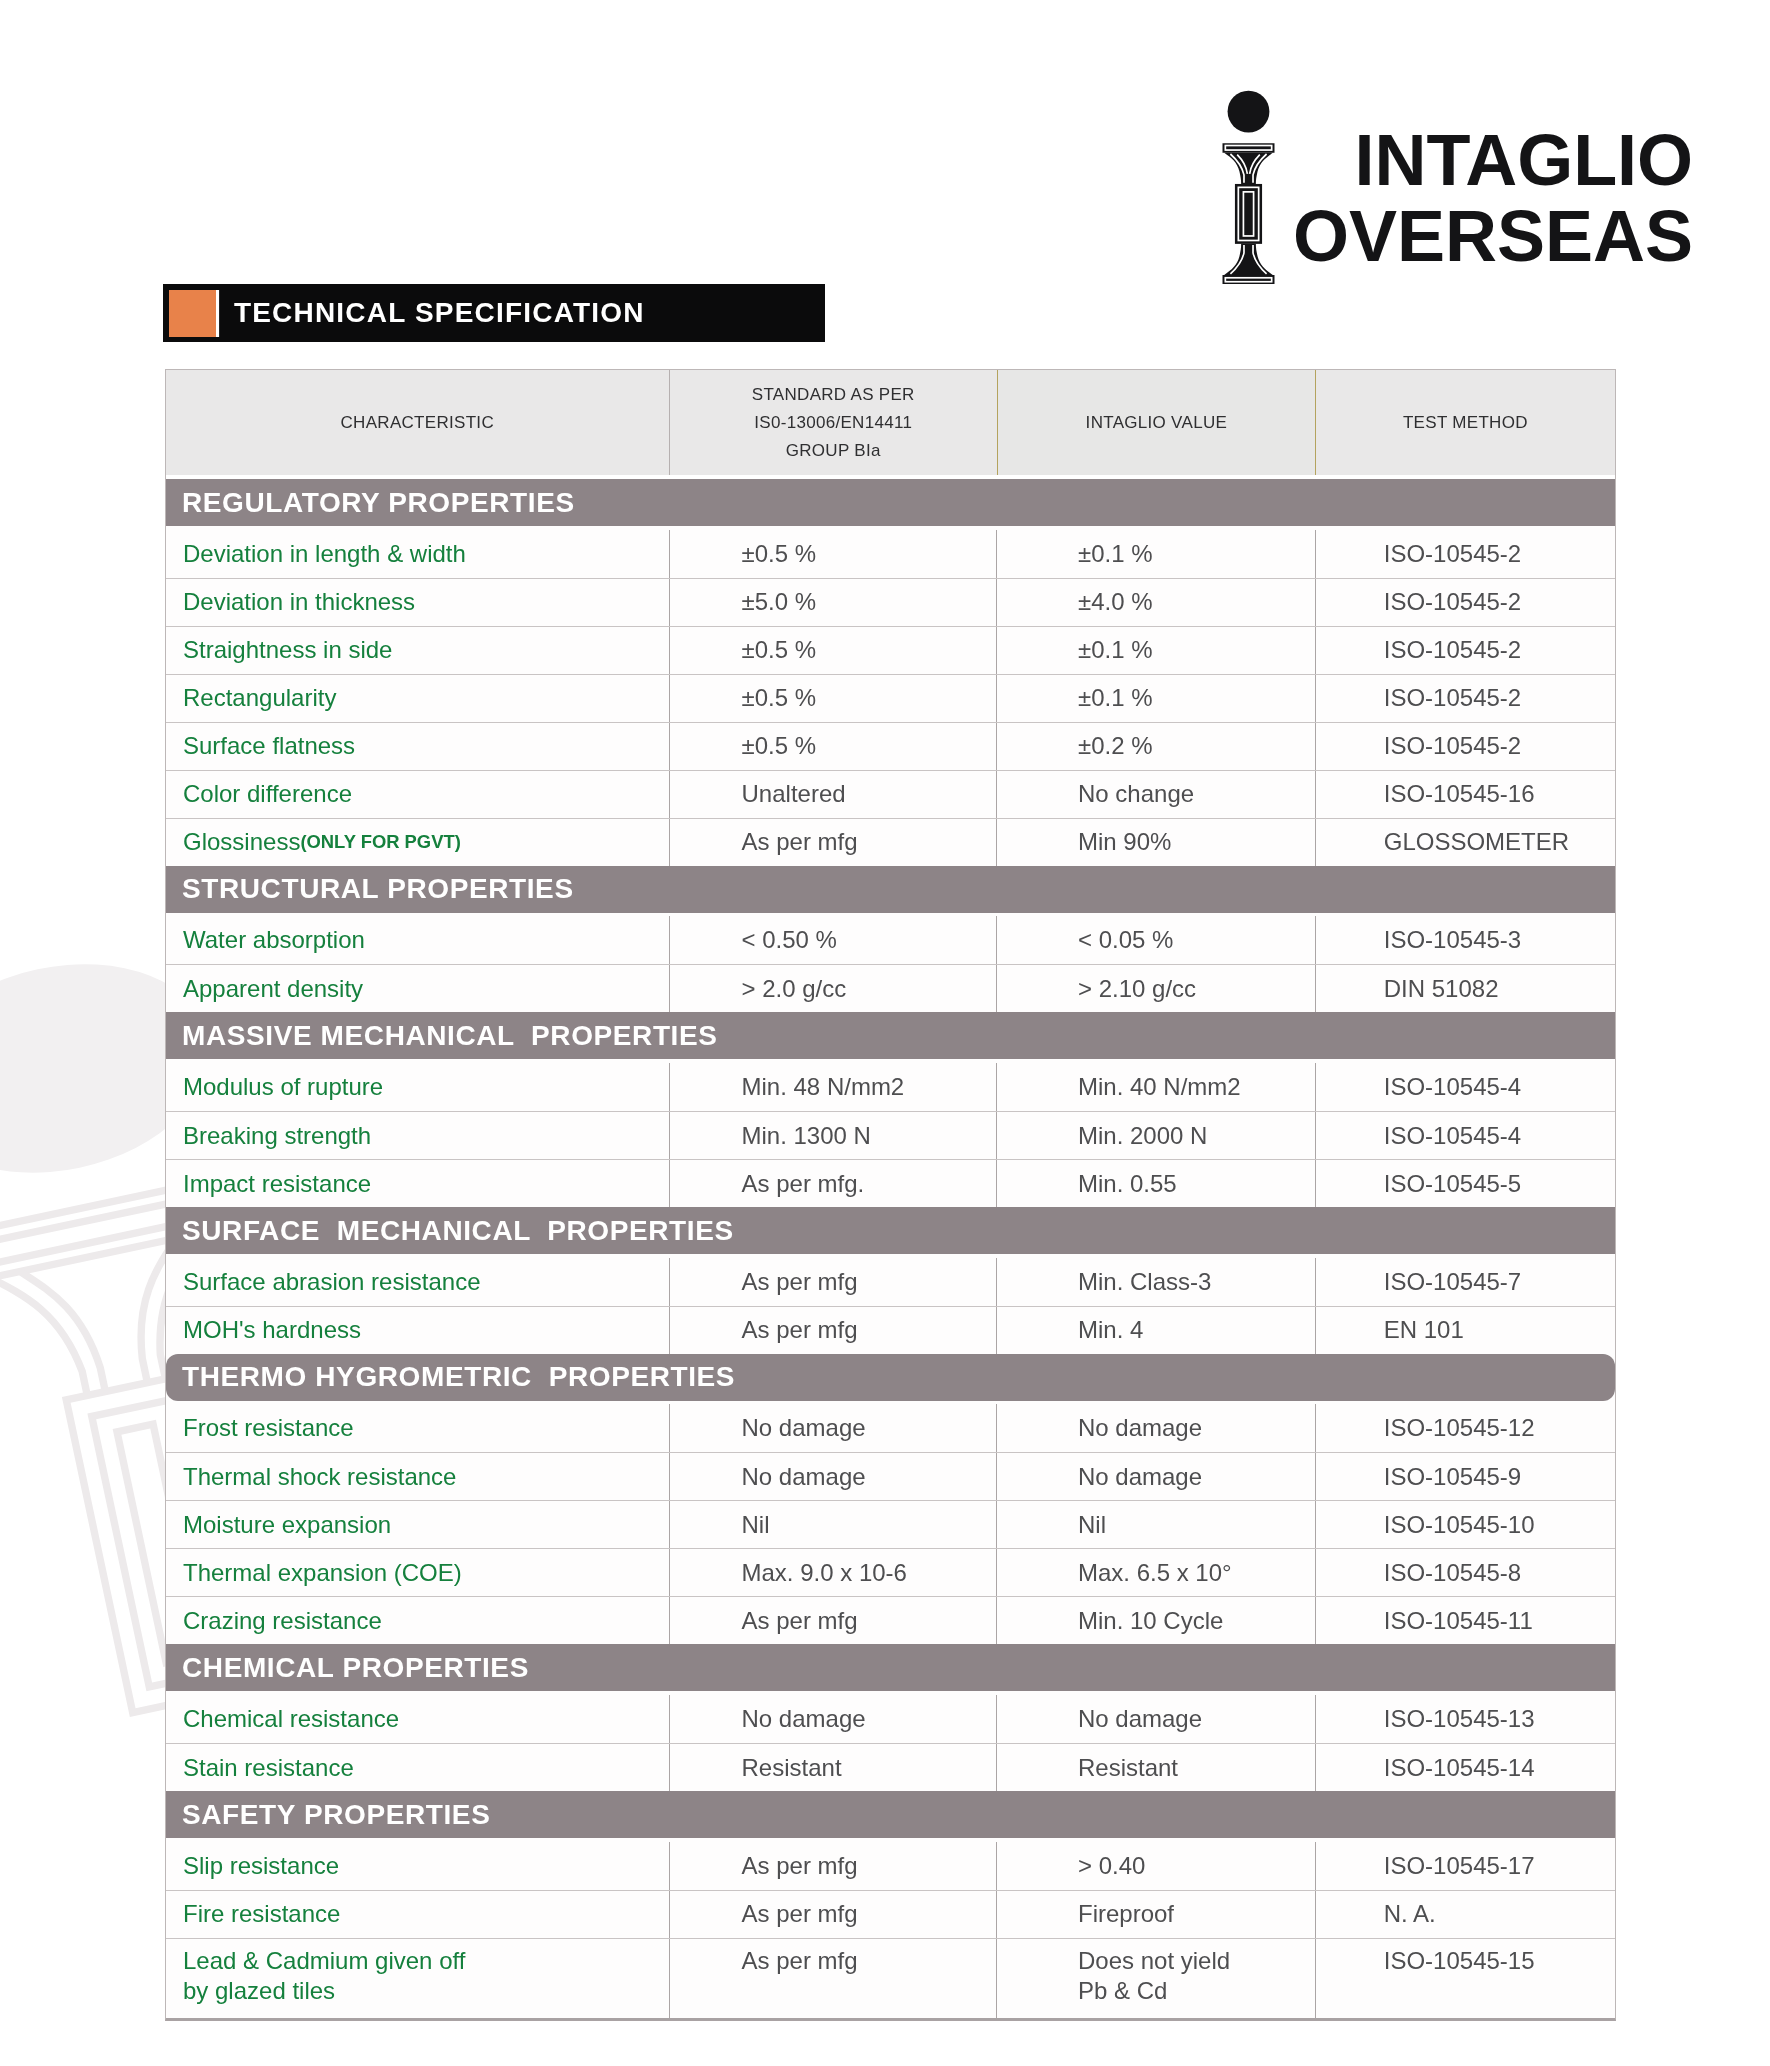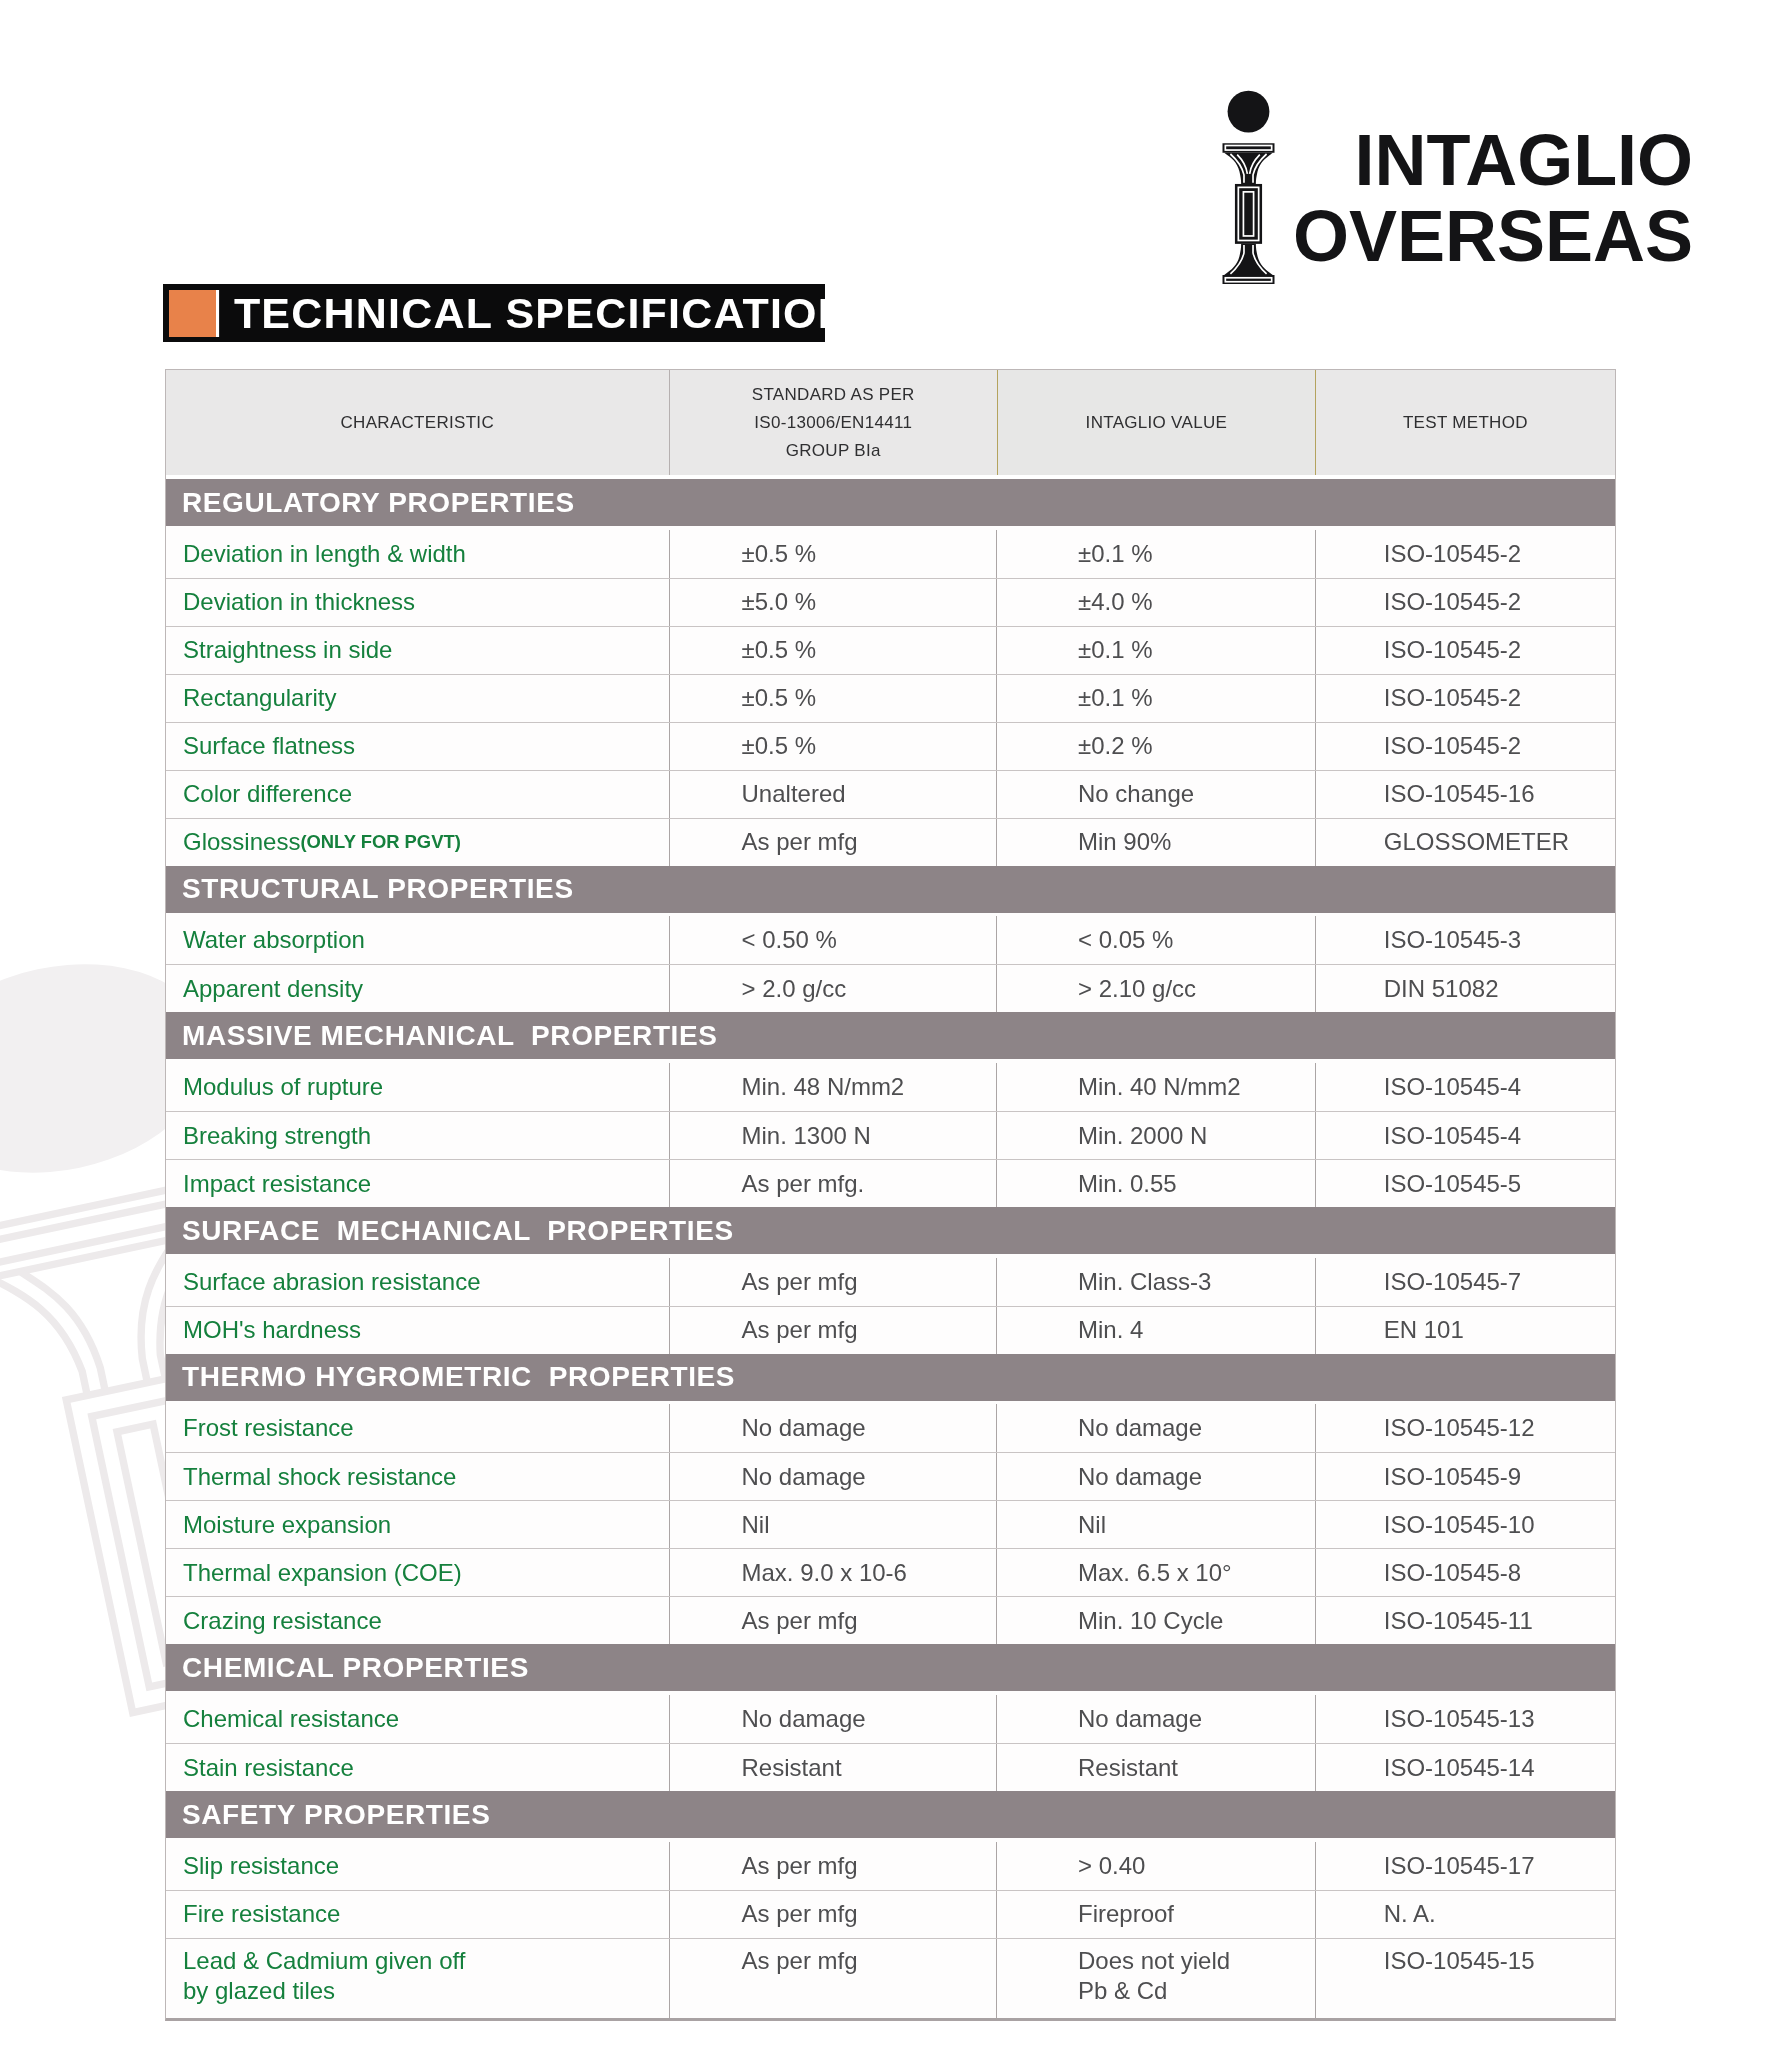--- a/index.html
+++ b/index.html
@@ -11,21 +11,21 @@
 
   
   .logo{position:absolute;left:1220px;top:89px;display:flex;gap:16px;}
   .logo-icon{width:57px;height:195px;flex:none;}
   .logo-text{margin-top:34px;font-weight:700;font-size:72px;line-height:1.05;letter-spacing:0px;color:#141416;text-align:right;}
 
   
   .title-bar{position:absolute;left:163px;top:284px;width:662px;height:58px;background:#0b0b0c;
              display:flex;align-items:center;}
   .accent{width:47px;height:47px;margin-left:5.5px;background:#e8824a;box-shadow:3.1px 0 0 #ffffff;flex:none;}
-  .title-text{margin-left:18.4px;color:#ffffff;font-size:43px;font-weight:700;letter-spacing:1.2px;white-space:pre;}
+  .title-text{margin-left:18.4px;color:#ffffff;font-size:28px;font-weight:700;letter-spacing:1.2px;white-space:pre;}
 
   
   .spec-table{position:absolute;left:165px;top:369px;width:1451px;box-sizing:border-box;
               border:1.8px solid #bdb7b7;border-bottom:3.1px solid #a9a2a3;background:#fefdfd;}
   .c0{width:34.75%;} .c1{width:22.6%;} .c2{width:22.0%;} .c3{width:20.65%;}
 
   .thead{display:flex;height:109px;background:#e9e8e8;border-bottom:4.9px solid #ffffff;box-sizing:border-box;}
   .th{display:flex;align-items:center;justify-content:center;text-align:center;box-sizing:border-box;
       color:#2f2f31;font-size:17px;line-height:28px;letter-spacing:0.3px;}
   .th.c0{border-right:1.8px solid #b6b0b0;}
@@ -197,21 +197,21 @@
             <div class="cell c2">Min. Class-3</div>
             <div class="cell c3">ISO-10545-7</div>
           </div>
           <div class="row">
             <div class="cell c0">MOH's hardness</div>
             <div class="cell c1">As per mfg</div>
             <div class="cell c2">Min. 4</div>
             <div class="cell c3">EN 101</div>
           </div>
         </div>
-        <div class="section-bar" style="background: rgb(141, 132, 135);">THERMO HYGROMETRIC  PROPERTIES</div>
+        <div class="section-bar" style="background: rgb(141, 132, 135); border-radius: 12px;">THERMO HYGROMETRIC  PROPERTIES</div>
         <div class="section-rows">
           <div class="row">
             <div class="cell c0">Frost resistance</div>
             <div class="cell c1">No damage</div>
             <div class="cell c2">No damage</div>
             <div class="cell c3">ISO-10545-12</div>
           </div>
           <div class="row">
             <div class="cell c0">Thermal shock resistance</div>
             <div class="cell c1">No damage</div>

